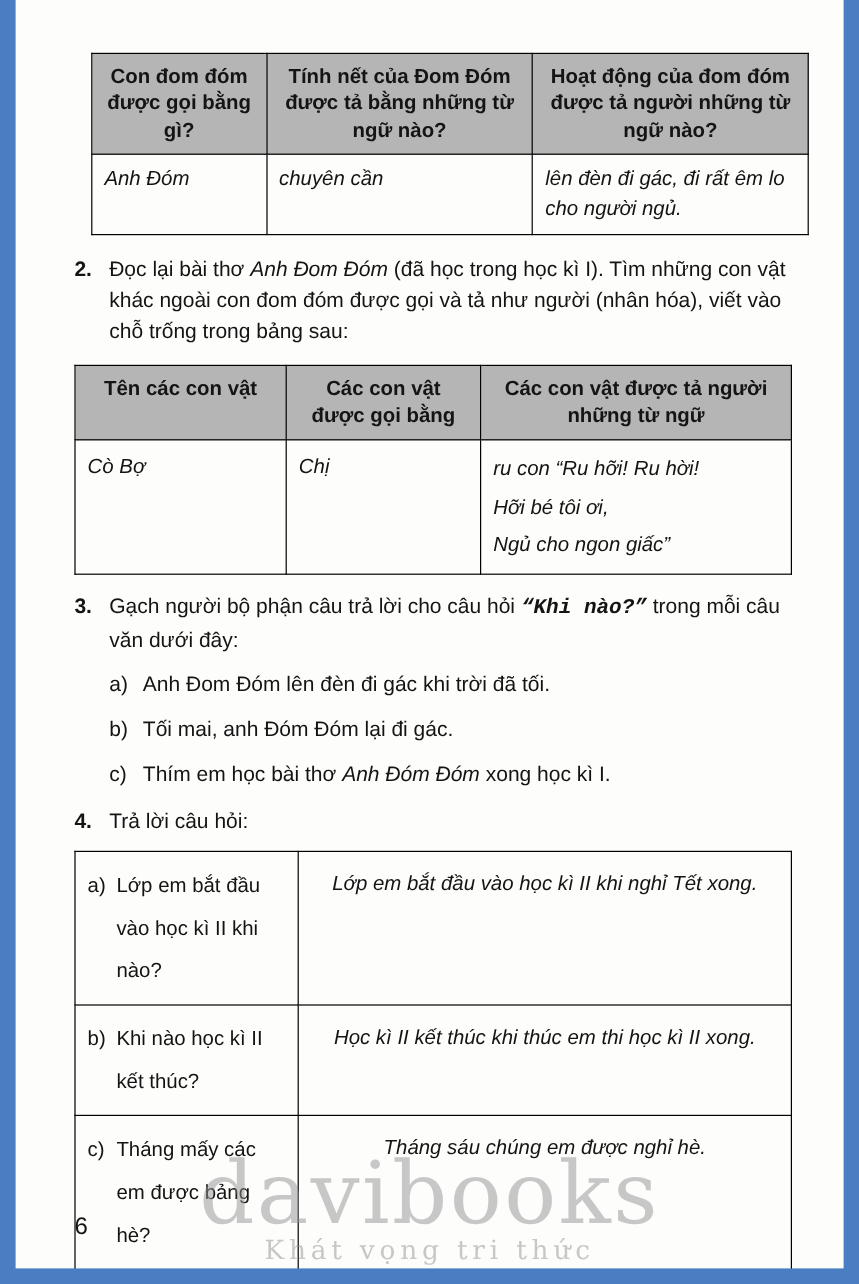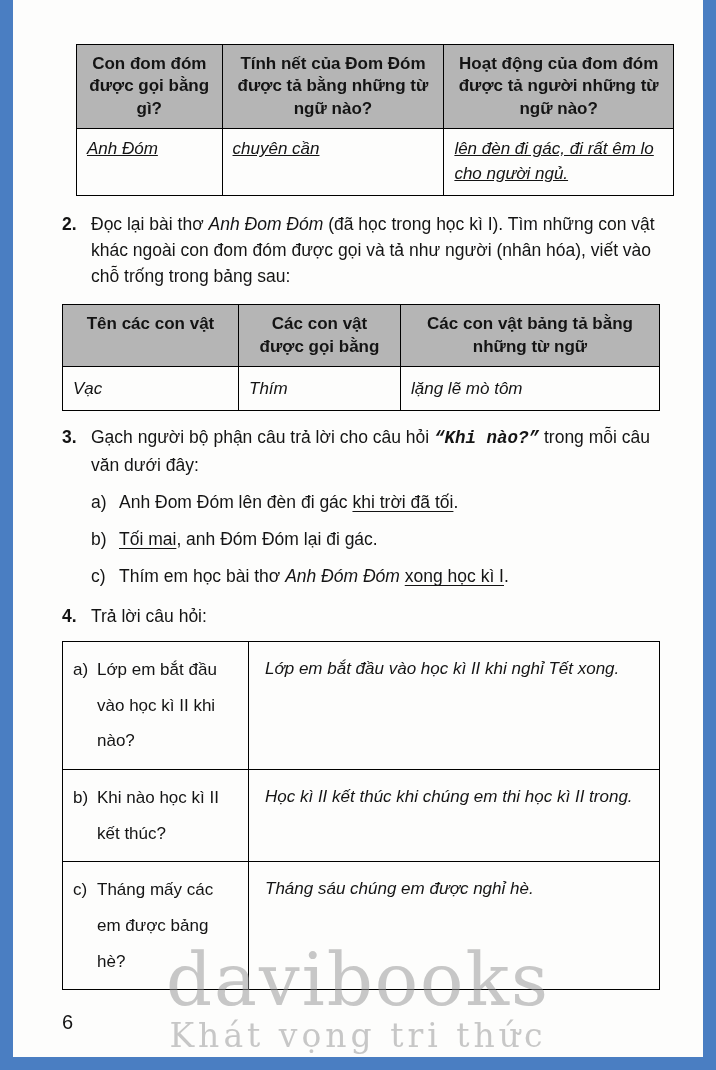--- a/index.html
+++ b/index.html
@@ -37,21 +37,21 @@
     vertical-align:top;
     font-size:17px;
   }
   table.tbl th {
     background:#b5b5b5;
     font-weight:700;
     line-height:1.32;
   }
   .t1 { width:584px; margin-left:14px; }
   .t1 th { text-align:center; font-size:16.5px; }
-  .t1 td { height:64px;text-decoration:underline; }
+  .t1 td { height:64px; }
   .ans { font-style:italic; line-height:1.45; }
 
   .qpara {
     position:relative;
     padding-left:29px;
     margin-top:15px;
   }
   .qnum { position:absolute; left:0; font-weight:700; }
 
   .t2 { margin-top:15px; }
@@ -60,28 +60,28 @@
   .poem div { line-height:1.85; }
   .t2 .row2 td { height:42px; }
 
   .q3block { margin-top:13px; }
   .subitem {
     position:relative;
     padding-left:57px;
     margin-top:11px;
   }
   .sublabel { position:absolute; left:29px; }
-  .ul { text-decoration:underline; text-underline-offset:3px; }
+  .ul { text-underline-offset:3px; }
   .bi { font-weight:700; font-style:italic;font-family:Liberation Mono, monospace; }
 
   .q4line { margin-top:13px; }
 
   .t3 { margin-top:12px; }
   .t3 td.qcell { width:186px; padding:10px 8px 10px 10px; }
-  .t3 td.acell { padding:12px 16px; }
+  .t3 td.acell { padding:12px 16px;text-align:center; }
   .qwrap { position:relative; padding-left:24px; line-height:2.1; }
   .qlabel { position:absolute; left:0; }
   .t3 .ans { line-height:1.75; }
 
   .page-number {
     position:absolute;
     left:62px;
     bottom:36px;
     font-size:20px;
     z-index:3;
@@ -90,21 +90,21 @@
   .wm {
     position:absolute;
     left:0; right:0; bottom:14px;
     text-align:center;
     z-index:4;
     pointer-events:none;
     color:rgba(145,145,145,0.5);
     font-family:"DejaVu Serif", serif;
   }
   .wm-main { font-size:72px; line-height:1.0; letter-spacing:2px; }
-  .wm-sub  { font-size:33px; line-height:1.2; letter-spacing:4px; }
+  .wm-sub  { font-size:22px; line-height:1.2; letter-spacing:4px; }
 </style>
 </head>
 <body>
 
 <div class="edge edge-left"></div>
 <div class="edge edge-right"></div>
 <div class="edge edge-bottom"></div>
 
 <div class="content">
 
@@ -128,28 +128,32 @@
   <p class="qpara">
     <span class="qnum">2.</span>
     <span>Đọc lại bài thơ </span><i>Anh Đom Đóm</i><span> (đã học trong học kì I). Tìm những con vật khác ngoài con đom đóm được gọi và tả như người (nhân hóa), viết vào chỗ trống trong bảng sau:</span>
   </p>
 
   <table class="tbl t2">
     <thead>
       <tr>
         <th style="width:176px">Tên các con vật</th>
         <th style="width:162px">Các con vật được gọi bằng</th>
-        <th>Các con vật bảng tả bằng những từ ngữ</th>
+        <th>Các con vật được tả người những từ ngữ</th>
       </tr>
     </thead>
     <tbody>
-      <tr class="row2">
-        <td class="ans">Vạc</td>
-        <td class="ans">Thím</td>
-        <td class="ans">lặng lẽ mò tôm</td>
+      <tr>
+        <td class="ans">Cò Bợ</td>
+        <td class="ans">Chị</td>
+        <td class="ans poem">
+          <div>ru con “Ru hỡi! Ru hời!</div>
+          <div>Hỡi bé tôi ơi,</div>
+          <div>Ngủ cho ngon giấc”</div>
+        </td>
       </tr>
     </tbody>
   </table>
 
   <div class="q3block">
     <p class="qpara" style="margin-top:0">
       <span class="qnum">3.</span>
       <span>Gạch người bộ phận câu trả lời cho câu hỏi </span><span class="bi">“Khi nào?”</span><span> trong mỗi câu văn dưới đây:</span>
     </p>
     <p class="subitem">
@@ -182,21 +186,21 @@
         </td>
         <td class="acell ans">Lớp em bắt đầu vào học kì II khi nghỉ Tết xong.</td>
       </tr>
       <tr>
         <td class="qcell">
           <div class="qwrap">
             <span class="qlabel">b)</span>
             <span>Khi nào học kì II kết thúc?</span>
           </div>
         </td>
-        <td class="acell ans">Học kì II kết thúc khi chúng em thi học kì II trong.</td>
+        <td class="acell ans">Học kì II kết thúc khi thúc em thi học kì II xong.</td>
       </tr>
       <tr>
         <td class="qcell">
           <div class="qwrap">
             <span class="qlabel">c)</span>
             <span>Tháng mấy các em được bảng hè?</span>
           </div>
         </td>
         <td class="acell ans">Tháng sáu chúng em được nghỉ hè.</td>
       </tr>

